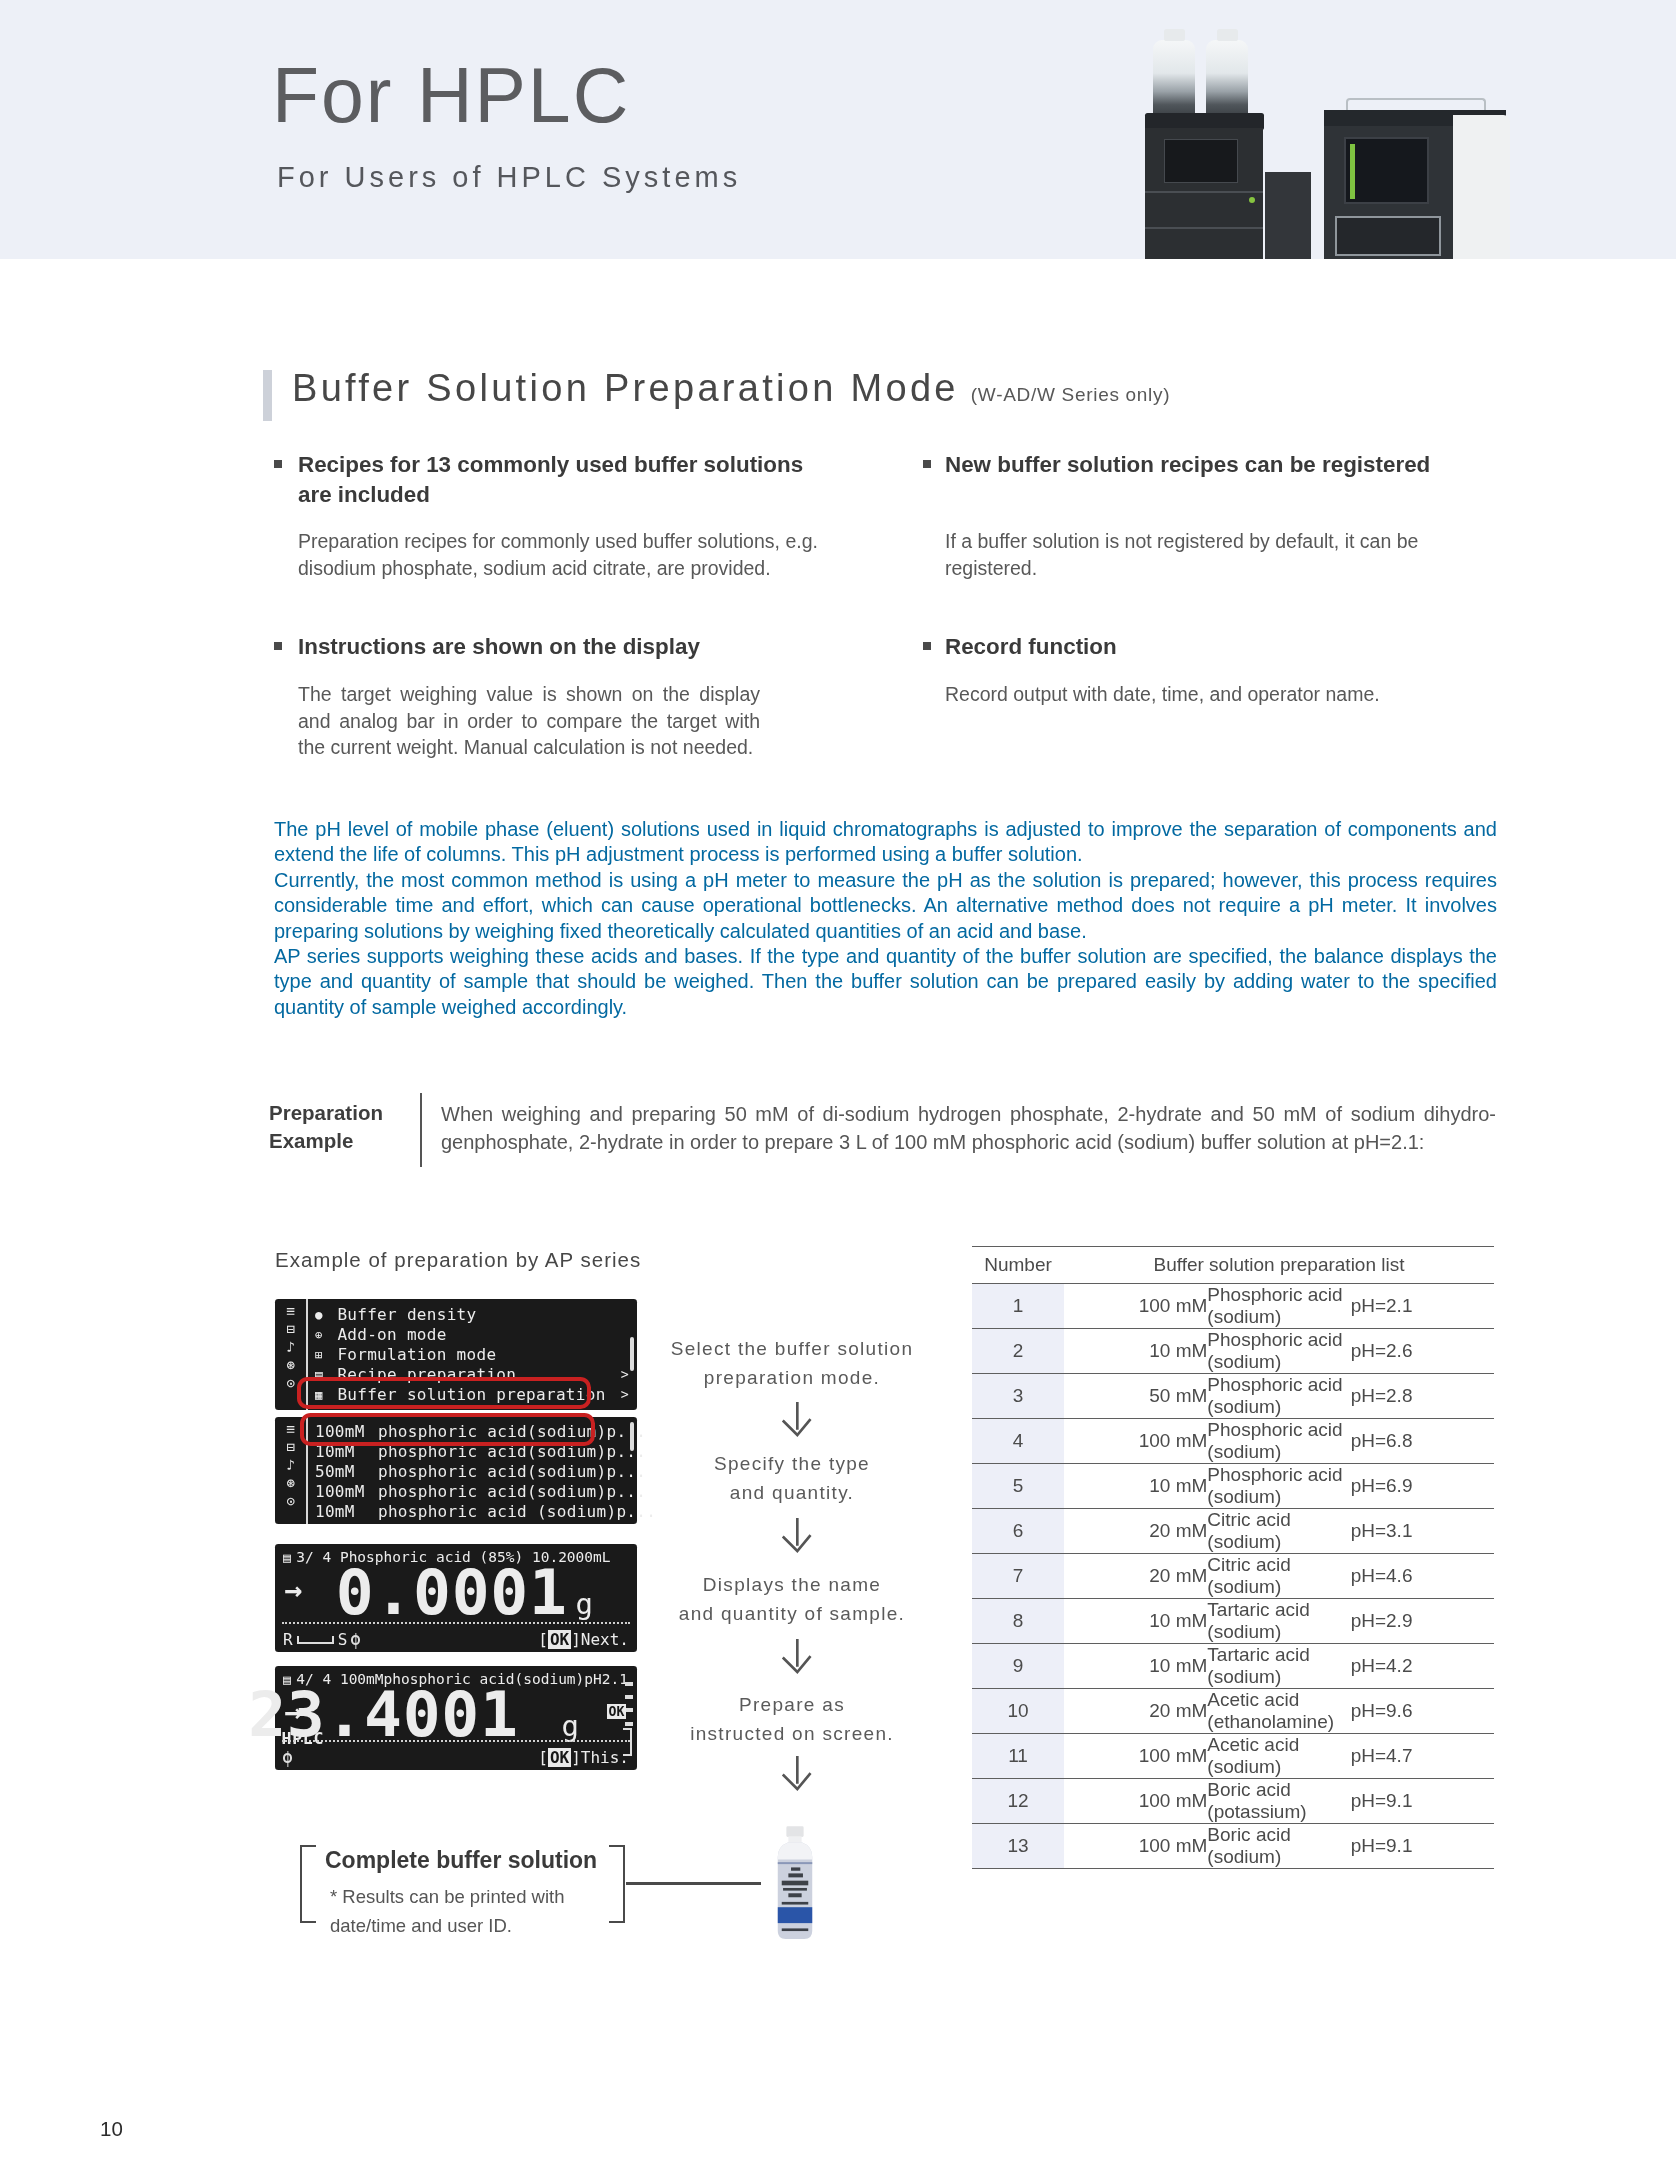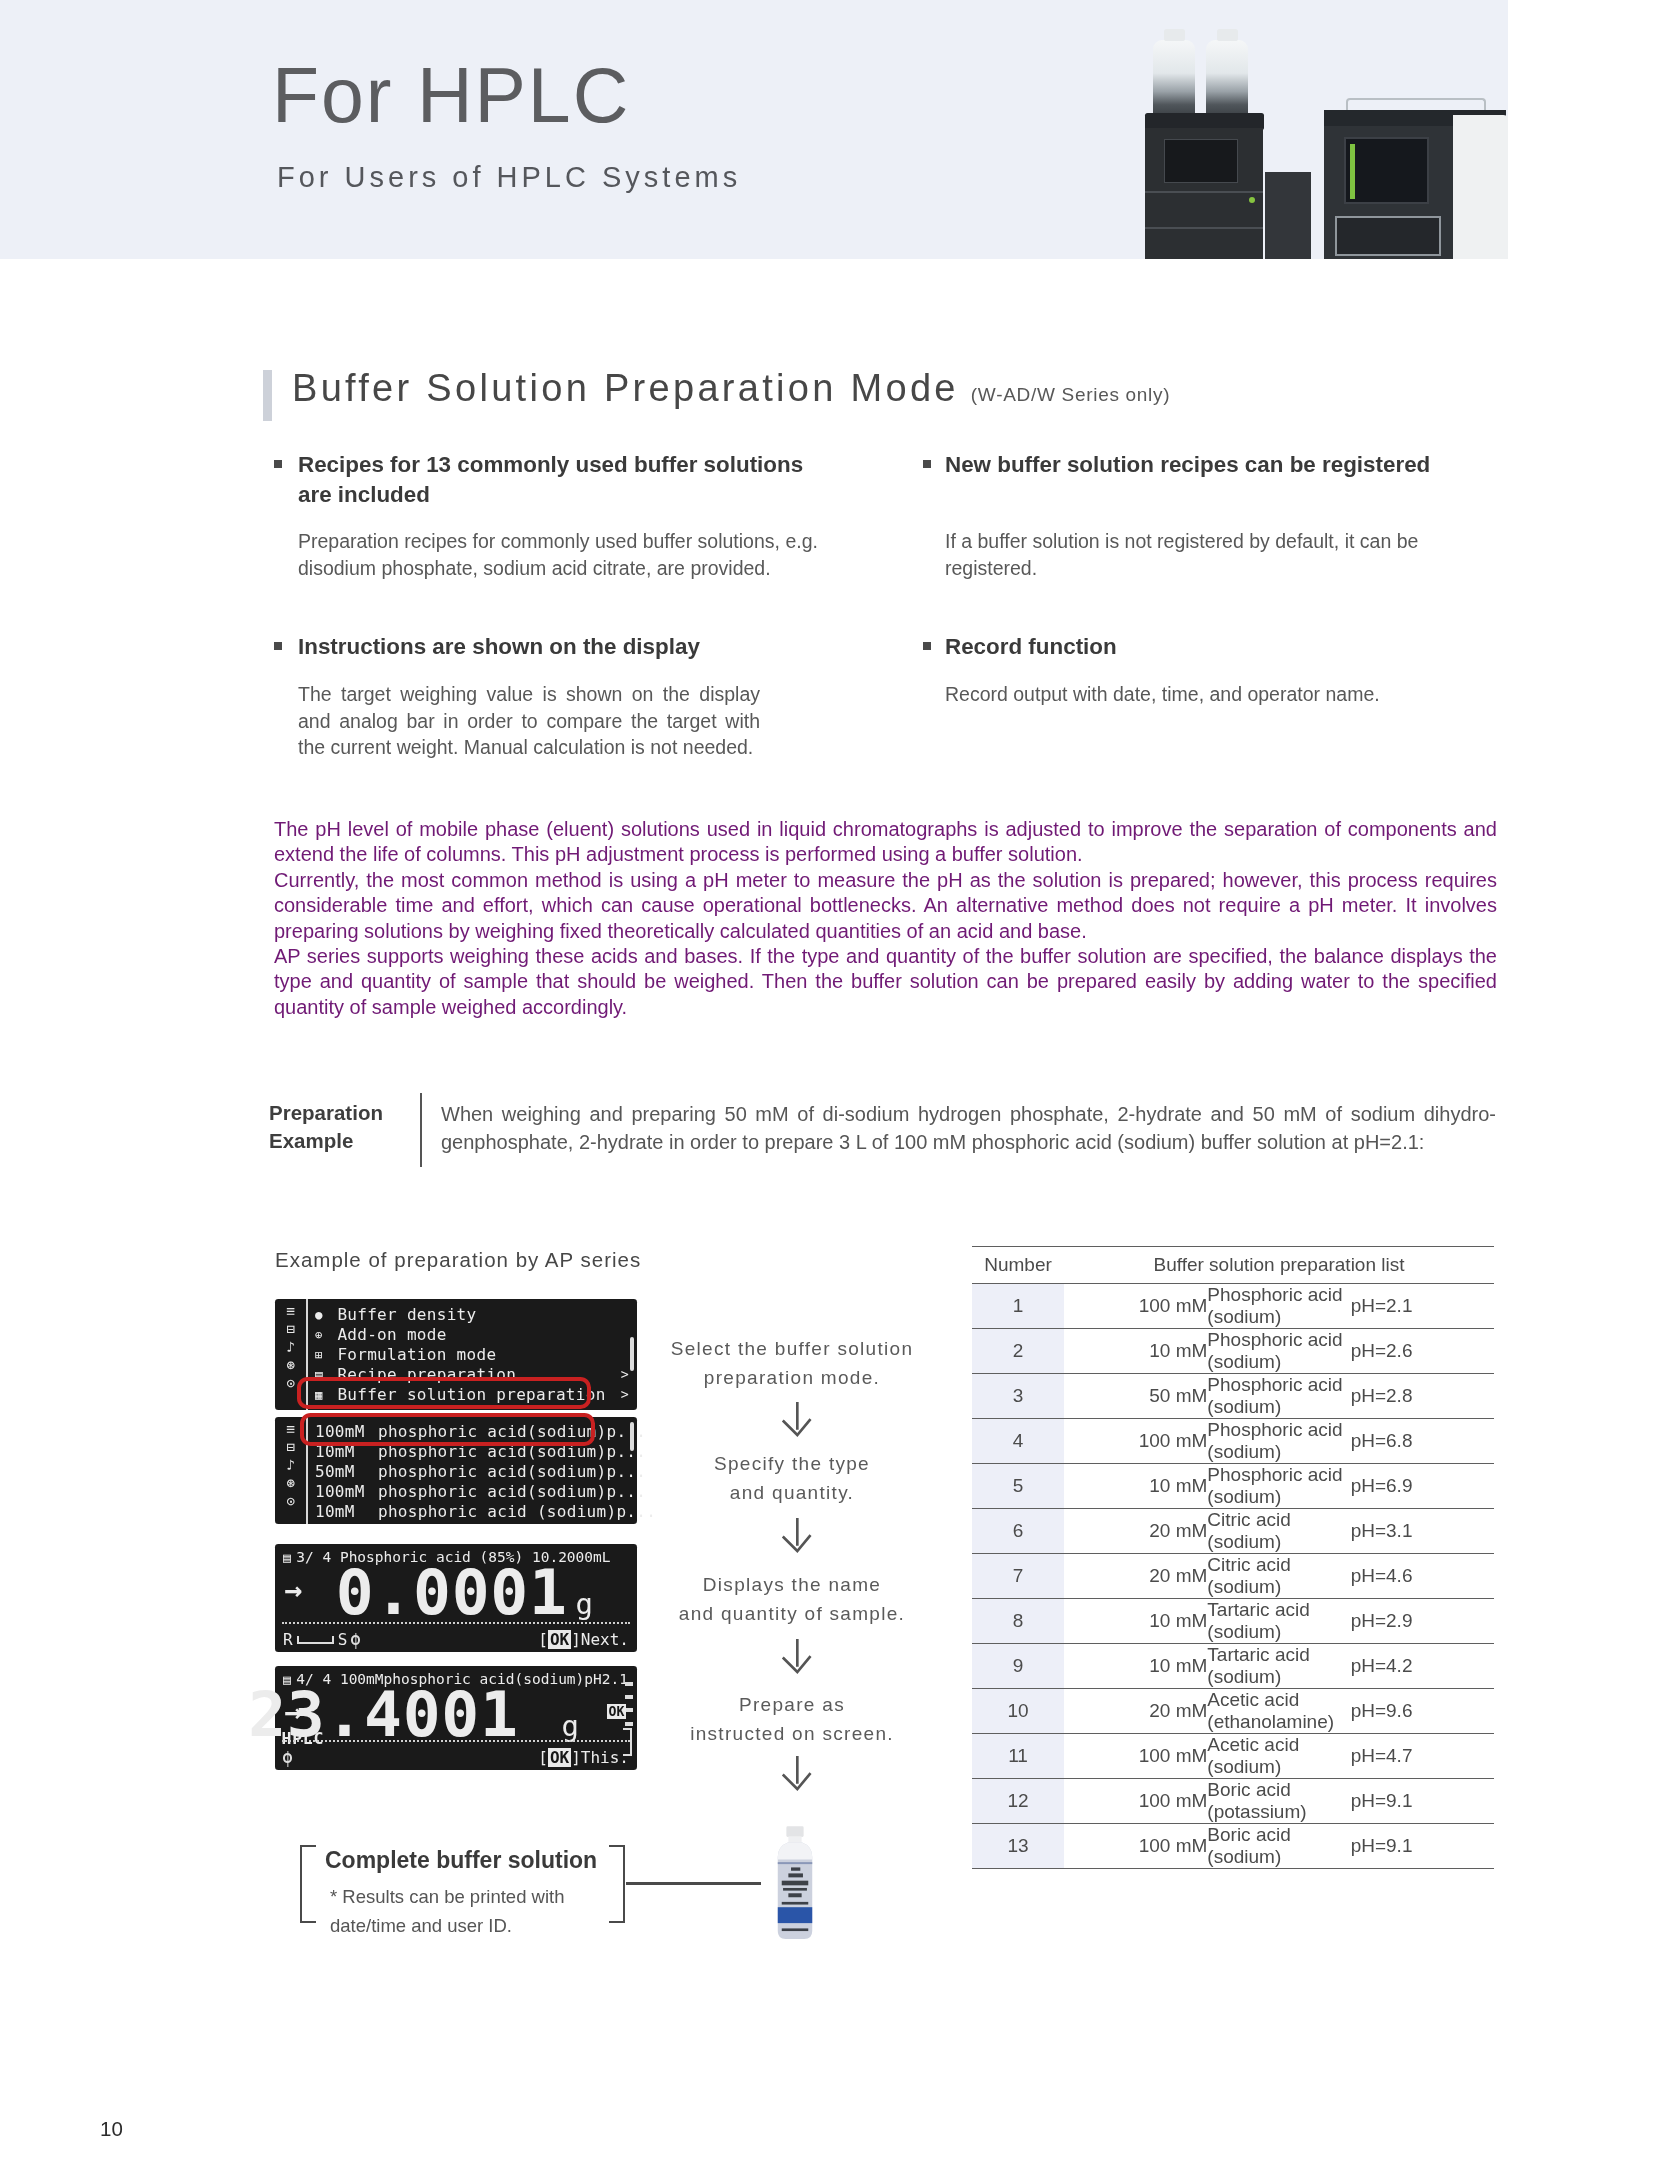--- a/index.html
+++ b/index.html
@@ -1,21 +1,21 @@
 <!DOCTYPE html>
 <html style="font-size:10.6px"><head>
 <meta charset="utf-8">
 <style>
   * { margin:0; padding:0; box-sizing:border-box; }
   html,body { background:#ffffff; }
   body { width:1676px; height:2183px; position:relative; overflow:hidden;
          font-family:"Liberation Sans", sans-serif; color:#565656; }
 
   
-  .banner { position:absolute; left:0; top:0; width:1508px; height:259px; background:#edf0f7; overflow:hidden; }
+  .banner { position:absolute; left:0; top:0; width:1676px; height:259px; background:#edf0f7; overflow:hidden; }
   .banner-title { position:absolute; left:272px; top:51px; font-size:77px; font-weight:200; color:#5c5d60; letter-spacing:2px; }
   .banner-sub { position:absolute; left:277px; top:161px; font-size:29px; font-weight:300; color:#55575c; letter-spacing:4px; }
 
   
   .instA { position:absolute; left:1145px; top:28px; width:168px; height:231px; }
   .ibottle { position:absolute; top:12px; width:42px; height:83px; border-radius:9.2px 9.2px 4px 4px;
              background:linear-gradient(180deg,#f5f7f8 0%,#e2e7ea 40%,#9aa2a8 62%,#50565b 78%,#2f3438 100%); }
   .ibottle::before { content:""; position:absolute; top:-10.6px; left:10.6px; width:21px; height:12px; background:#e7eaec; border-radius:2.6px; }
   .ib1 { left:8px; } .ib2 { left:61px; }
   .itray { position:absolute; top:85px; left:0; width:119px; height:17px; background:#23262a; border-radius:2.6px; }
@@ -49,21 +49,21 @@
   .fh1 { left:945px; top:450px; width:574px; }
   .fh2 { left:298px; top:632px; width:541px; }
   .fh3 { left:945px; top:632px; width:574px; }
   .fbody { position:absolute; font-size:19.5px; color:#585858; line-height:1.36; }
   .ft0 { left:298px; top:528px; width:551px; }
   .ft1 { left:945px; top:528px; width:568px; }
   .ft2 { left:298px; top:681px; width:462px; text-align:justify; }
   .ft3 { left:945px; top:681px; width:568px; }
 
   
-  .intro { position:absolute; left:274px; top:817px; width:1223px; font-size:20px; color:#701a75;
+  .intro { position:absolute; left:274px; top:817px; width:1223px; font-size:20px; color:#0369a1;
            line-height:1.27; text-align:justify; white-space:pre-line; }
 
   
   .prep-label { position:absolute; left:269px; top:1099px; font-size:20.5px; font-weight:700; color:#3e3e3e;
                 line-height:1.38; white-space:pre-line; }
   .prep-rule { position:absolute; left:420px; top:1093px; width:2px; height:74px; background:#555; }
   .prep-text { position:absolute; left:441px; top:1100px; width:1055px; font-size:20px; color:#565656;
                line-height:1.4; text-align:justify; }
 
   .example-caption { position:absolute; left:275px; top:1248px; font-size:20.5px; color:#474747; letter-spacing:1px; }

